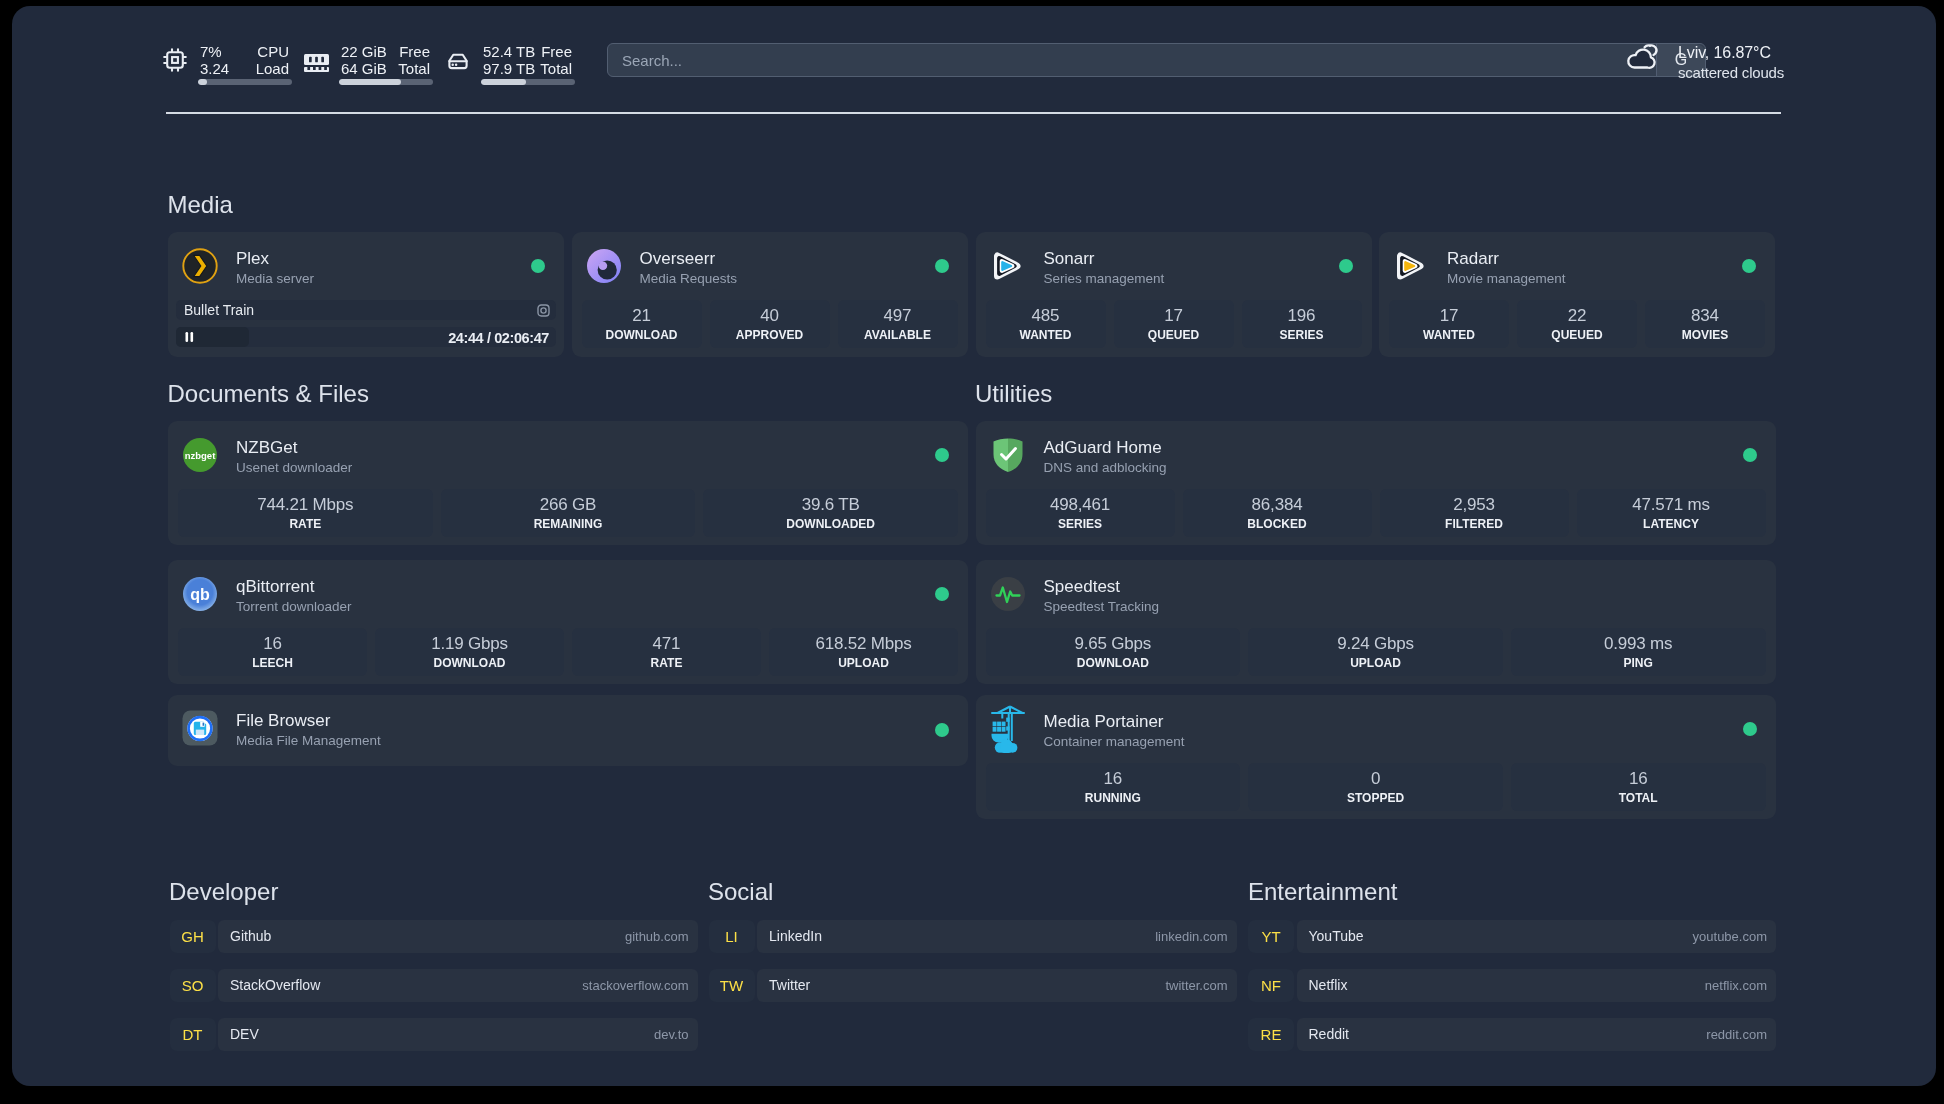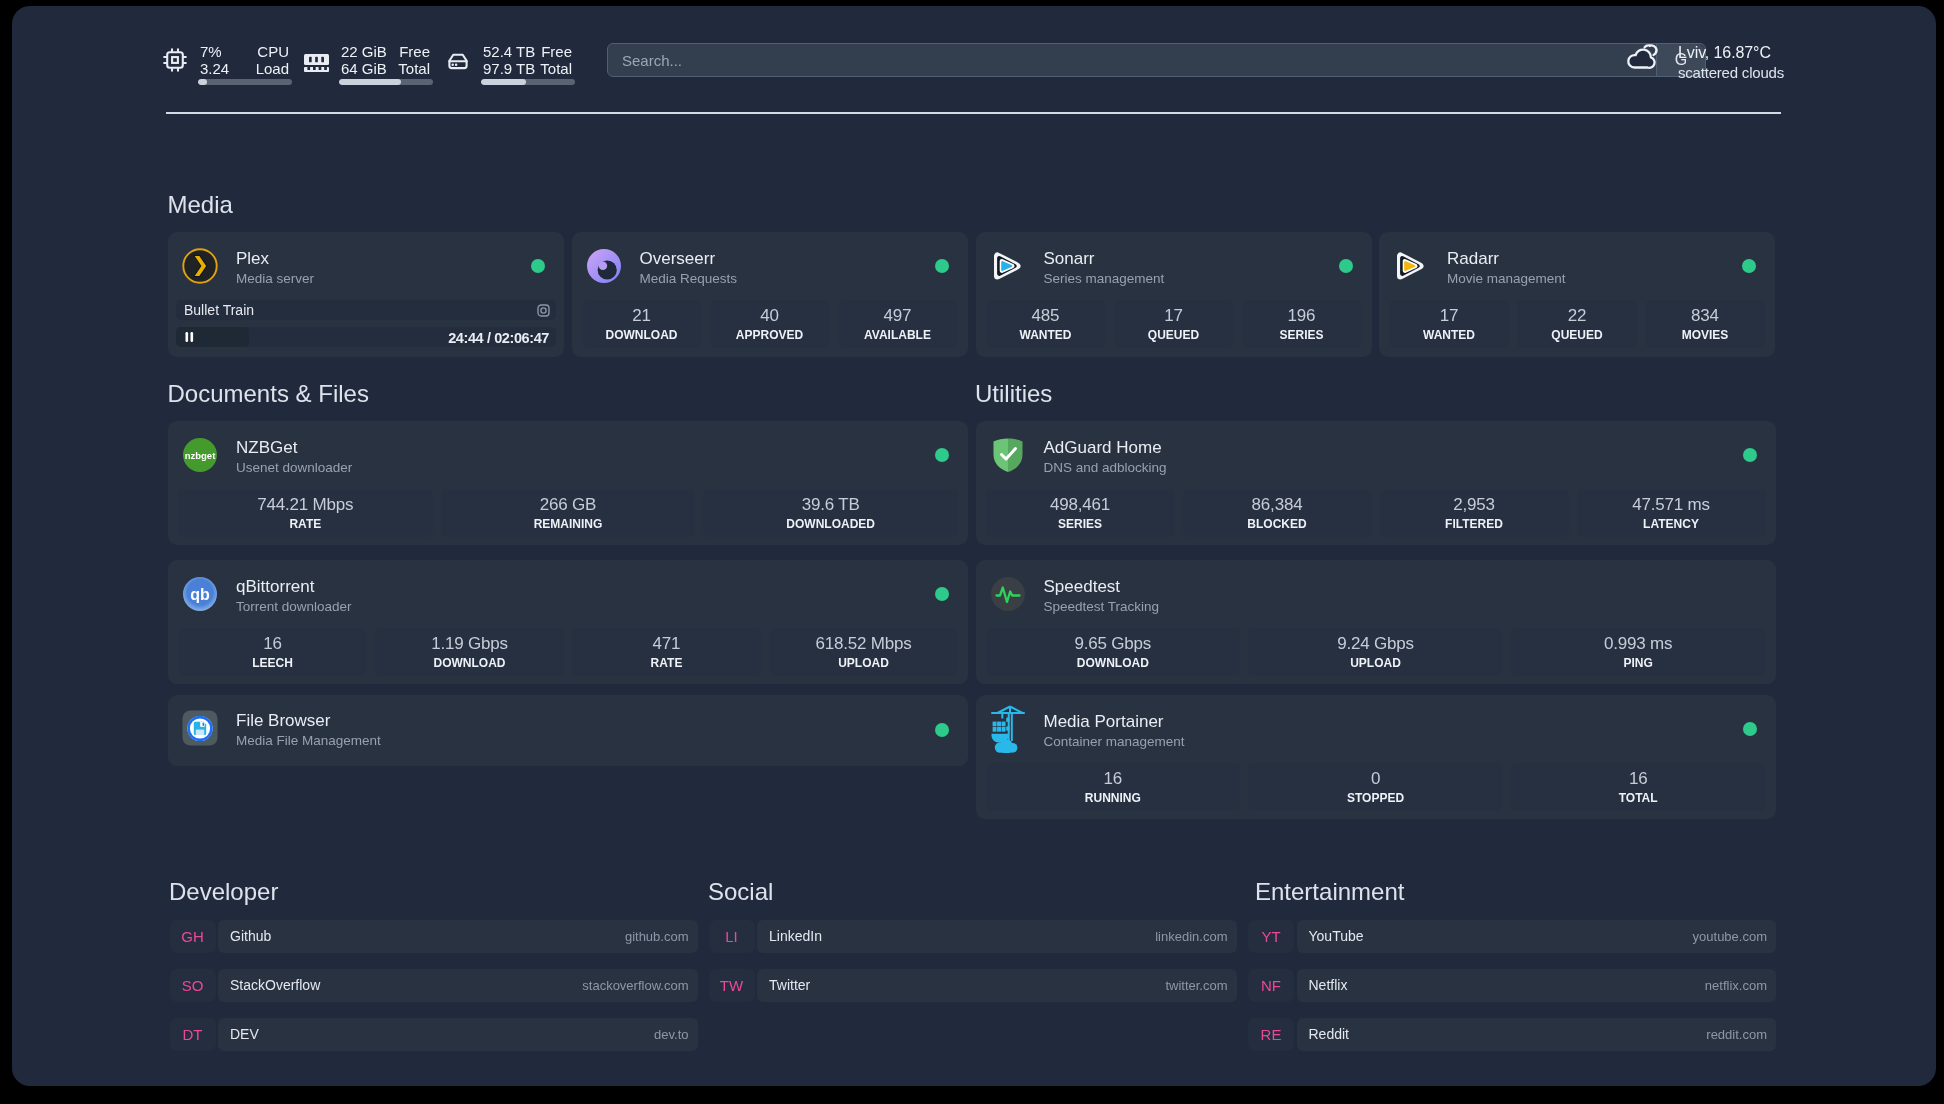--- a/index.html
+++ b/index.html
@@ -28,21 +28,21 @@
 .snum{font-size:17px;line-height:24px;color:#c6cdd8;letter-spacing:-0.2px;}
 .slbl{font-size:12px;line-height:15px;font-weight:700;color:#eef1f6;}
 
 .prow1{position:absolute;left:8px;right:8px;top:68px;height:20px;background:#242d3d;border-radius:5px;}
 .prow1 .t{position:absolute;left:8px;top:2px;font-size:14px;color:#e6eaf0;}
 .prow2{position:absolute;left:8px;right:8px;top:95px;height:20px;background:#242d3d;border-radius:5px;}
 .pause{position:absolute;left:0;top:0;width:73px;height:20px;background:#1f2835;border-radius:5px;}
 .ptime{position:absolute;right:7px;top:3px;font-size:14.5px;font-weight:700;color:#e9edf3;letter-spacing:-0.4px;}
 
 .bmrow{position:absolute;height:33px;}
-.babbr{position:absolute;left:1.5px;top:0;width:46px;height:33px;background:#242e3f;border-radius:7px;color:#ec4899;font-size:15px;display:flex;align-items:center;justify-content:center;}
+.babbr{position:absolute;left:1.5px;top:0;width:46px;height:33px;background:#242e3f;border-radius:7px;color:#fde047;font-size:15px;display:flex;align-items:center;justify-content:center;}
 .bbar{position:absolute;left:50px;right:0;top:0;height:33px;background:#293241;border-radius:6px;}
 .bname{position:absolute;left:12px;top:8px;font-size:14px;color:#e4e8f0;}
 .burl{position:absolute;right:9px;top:9px;font-size:13px;color:#8d97a8;}
 </style></head>
 <body>
 <div class="panel">
 
 <div class="abs" style="left:151px;top:42px;width:24px;height:24px;">
 <svg width="24" height="24" viewBox="0 0 24 24" fill="none" stroke="#e9edf3" stroke-width="2.1" stroke-linecap="round">
         <rect x="4.2" y="4.2" width="15.6" height="15.6" rx="2.5"></rect>
@@ -426,21 +426,21 @@
         </div>
     <div class="stat">
           <div class="snum">16</div>
           <div class="slbl">TOTAL</div>
         </div>
   </div>
 </div>
 
 <div class="stitle" style="left:157px;top:870.8px;">Developer</div>
 <div class="stitle" style="left:696px;top:870.8px;">Social</div>
-<div class="stitle" style="left:1236px;top:870.8px;margin-left:7px;">Entertainment</div>
+<div class="stitle" style="left:1236px;top:870.8px;">Entertainment</div>
 
 <div class="bmrow" style="left:156px;top:914px;width:529.5px;">
       <div class="babbr">GH</div>
       <div class="bbar">
         <div class="bname">Github</div>
         <div class="burl">github.com</div>
       </div>
     </div>
 <div class="bmrow" style="left:156px;top:963px;width:529.5px;">
       <div class="babbr">SO</div>

